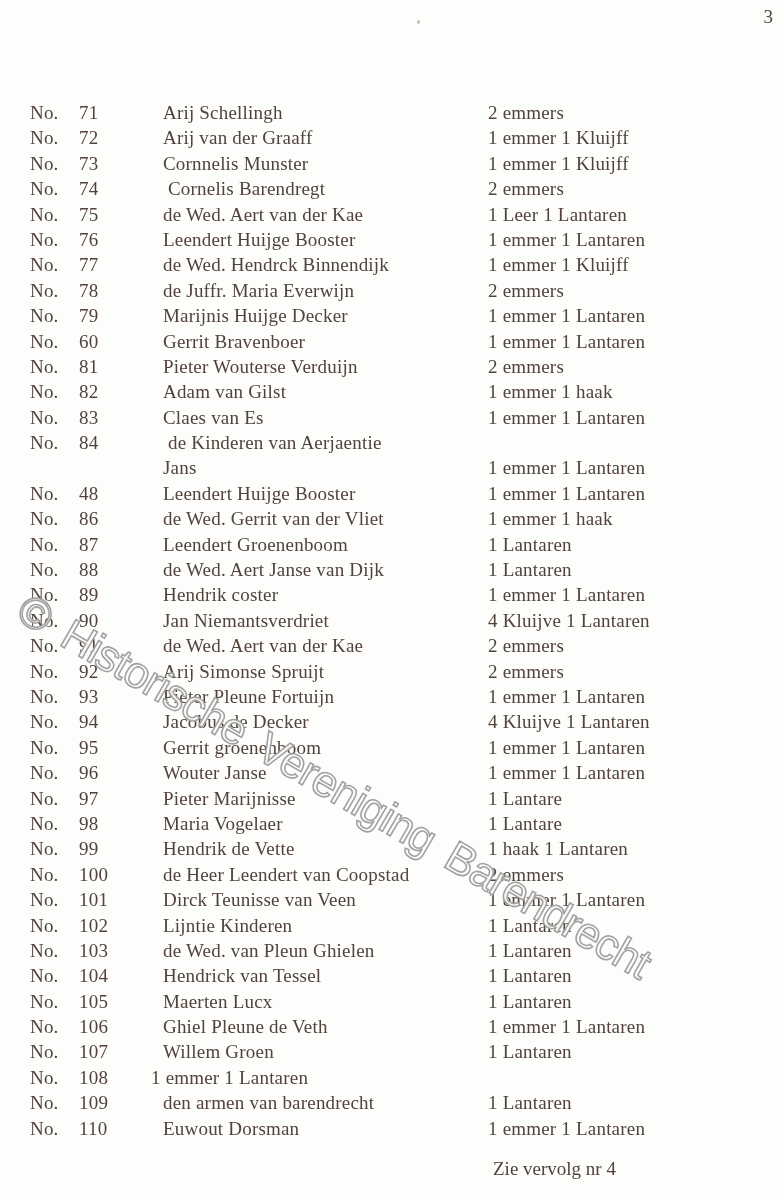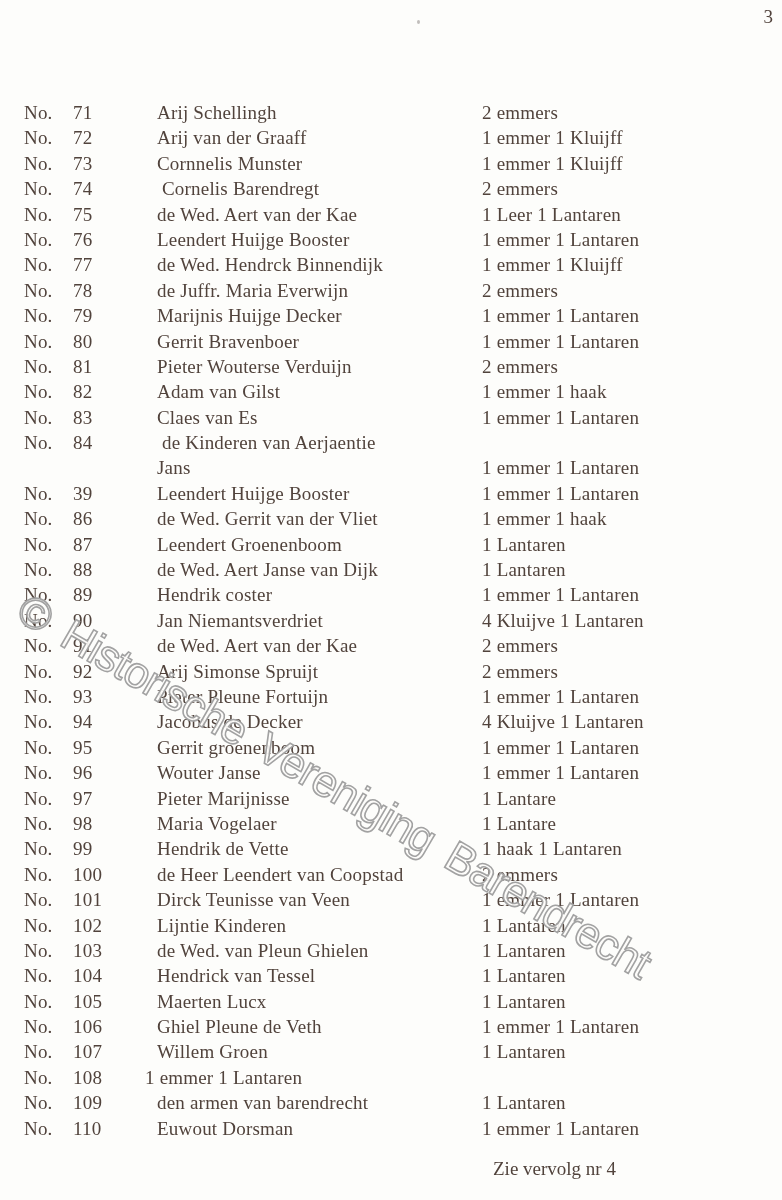--- a/index.html
+++ b/index.html
@@ -22,21 +22,21 @@
   }
   .rows {
     position: absolute; left: 0; top: 100px; right: 0;
     z-index: 1;
   }
   .row {
     display: flex; align-items: baseline;
     height: 25.4px; line-height: 25.4px;
     font-size: 19px; letter-spacing: 0.2px;
   }
-  .c-no   { width: 49px;  padding-left: 24px; flex: none; }
+  .c-no   { width: 49px;  padding-left: 30px; flex: none; }
   .c-num  { width: 72px;  flex: none; }
   .c-name { width: 325px; flex: none; white-space: pre; overflow: visible; margin-left: 12px; }
   .c-items{ flex: 1; white-space: pre; }
   .watermark {
     position: absolute; left: 34px; top: 584px;
     transform: rotate(30deg); transform-origin: 0 0;
     font-family: "Liberation Sans", sans-serif;
     font-size: 44px; letter-spacing: -1px; word-spacing: 8px;
     white-space: nowrap;
     color: rgba(253, 252, 250, 0.92);
@@ -113,21 +113,21 @@
 
   <div class="row">
     <span class="c-no">No.</span>
     <span class="c-num">79</span>
     <span class="c-name">Marijnis Huijge Decker</span>
     <span class="c-items">1 emmer 1 Lantaren</span>
   </div>
 
   <div class="row">
     <span class="c-no">No.</span>
-    <span class="c-num">80</span>
+    <span class="c-num">60</span>
     <span class="c-name">Gerrit Bravenboer</span>
     <span class="c-items">1 emmer 1 Lantaren</span>
   </div>
 
   <div class="row">
     <span class="c-no">No.</span>
     <span class="c-num">81</span>
     <span class="c-name">Pieter Wouterse Verduijn</span>
     <span class="c-items">2 emmers</span>
   </div>
@@ -155,21 +155,21 @@
 
   <div class="row">
     <span class="c-no"></span>
     <span class="c-num"></span>
     <span class="c-name">Jans</span>
     <span class="c-items">1 emmer 1 Lantaren</span>
   </div>
 
   <div class="row">
     <span class="c-no">No.</span>
-    <span class="c-num">39</span>
+    <span class="c-num">48</span>
     <span class="c-name">Leendert Huijge Booster</span>
     <span class="c-items">1 emmer 1 Lantaren</span>
   </div>
 
   <div class="row">
     <span class="c-no">No.</span>
     <span class="c-num">86</span>
     <span class="c-name">de Wed. Gerrit van der Vliet</span>
     <span class="c-items">1 emmer 1 haak</span>
   </div>

